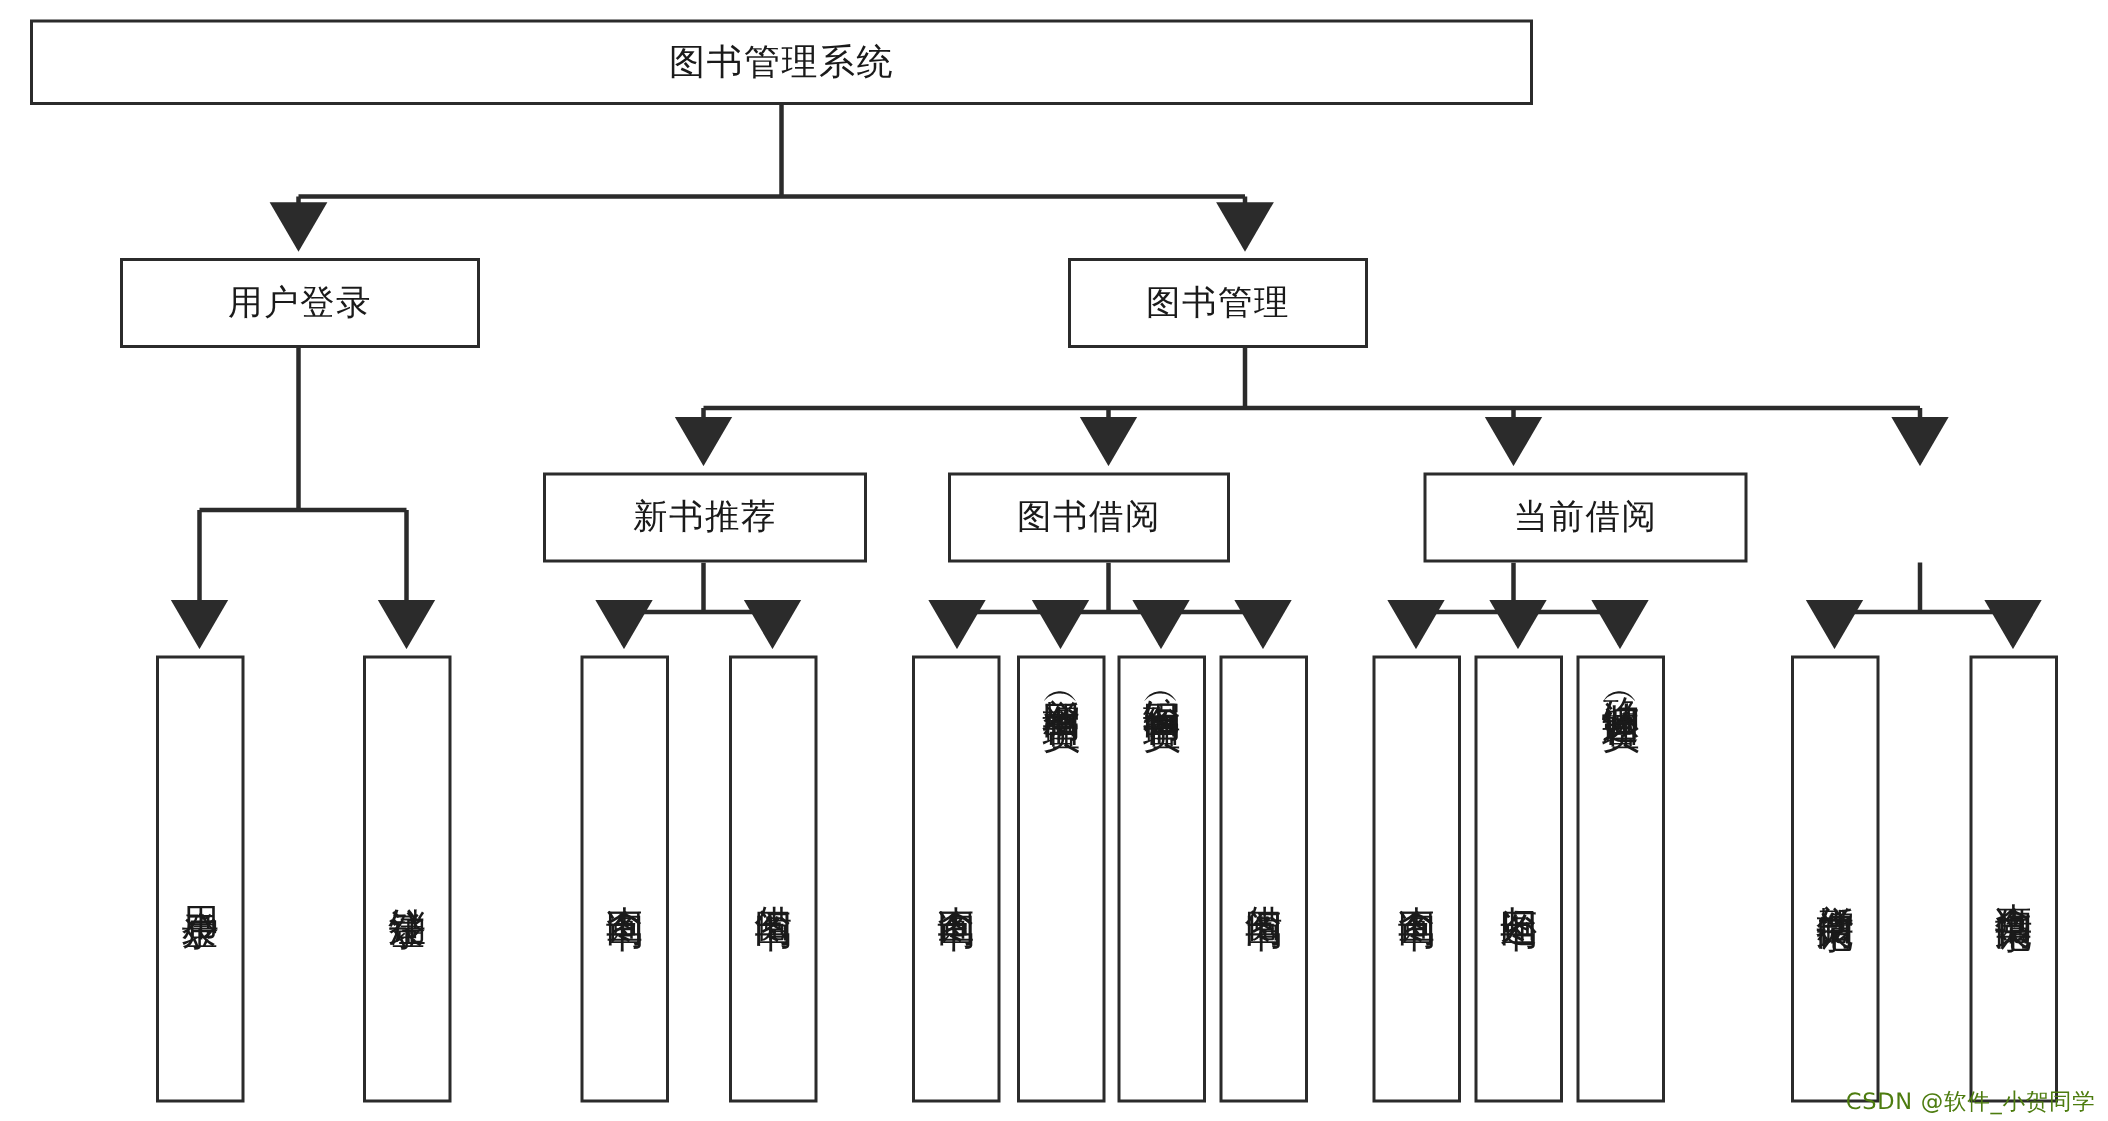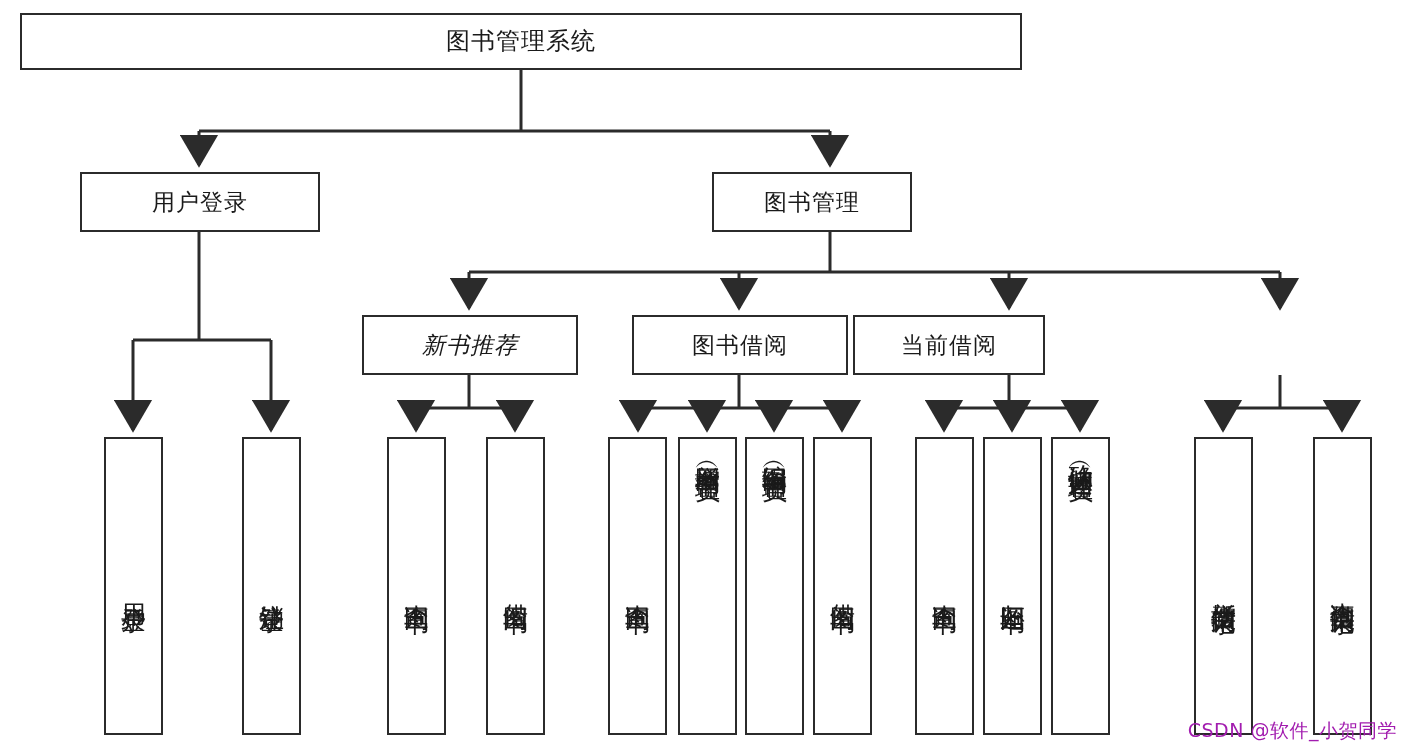--- a/index.html
+++ b/index.html
@@ -65,22 +65,22 @@
   }
   
   .node.vert.toptext {
     align-items: flex-start;
     padding-top: 6px;
   }
   .watermark {
     position: absolute;
     right: 8px;
     bottom: 3px;
-    font-size: 19px;
-    color: #a21caf;
+    font-size: 15px;
+    color: #4d7c0f;
     white-space: nowrap;
     letter-spacing: 0.5px;
   }
 </style>
 </head>
 <body>
 
 <div id="canvas">
 
   <svg class="links" viewBox="0 0 1405 747">
@@ -138,27 +138,27 @@
     <span class="label">图书管理系统</span>
   </div>
 
   <div class="node horiz" style="left:80px; top:172px; width:240px; height:60px;">
     <span class="label">用户登录</span>
   </div>
   <div class="node horiz" style="left:712px; top:172px; width:200px; height:60px;">
     <span class="label">图书管理</span>
   </div>
 
-  <div class="node horiz" style="left:362px; top:315px; width:216px; height:60px;font-style:italic;">
+  <div class="node horiz" style="left:362px; top:315px; width:216px; height:60px;">
     <span class="label">新书推荐</span>
   </div>
-  <div class="node horiz" style="left:632px; top:315px; width:216px; height:60px;">
+  <div class="node horiz" style="left:632px; top:315px; width:188px; height:60px;">
     <span class="label">图书借阅</span>
   </div>
-  <div class="node horiz" style="left:853px; top:315px; width:192px; height:60px;">
+  <div class="node horiz" style="left:949px; top:315px; width:216px; height:60px;">
     <span class="label">当前借阅</span>
   </div>
 
   <div class="node vert" style="left:104px; top:437px; width:59px; height:298px;">
     <span class="label">用户登录</span>
   </div>
   <div class="node vert" style="left:242px; top:437px; width:59px; height:298px;">
     <span class="label">注销登录</span>
   </div>
 

